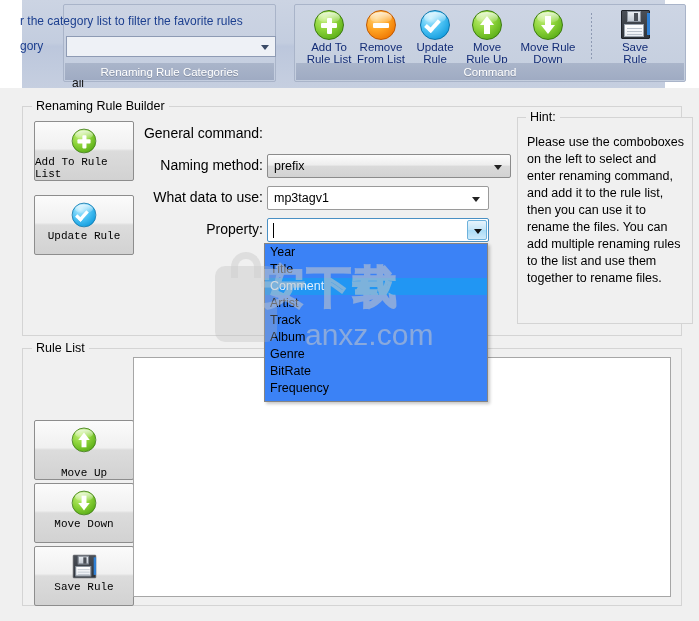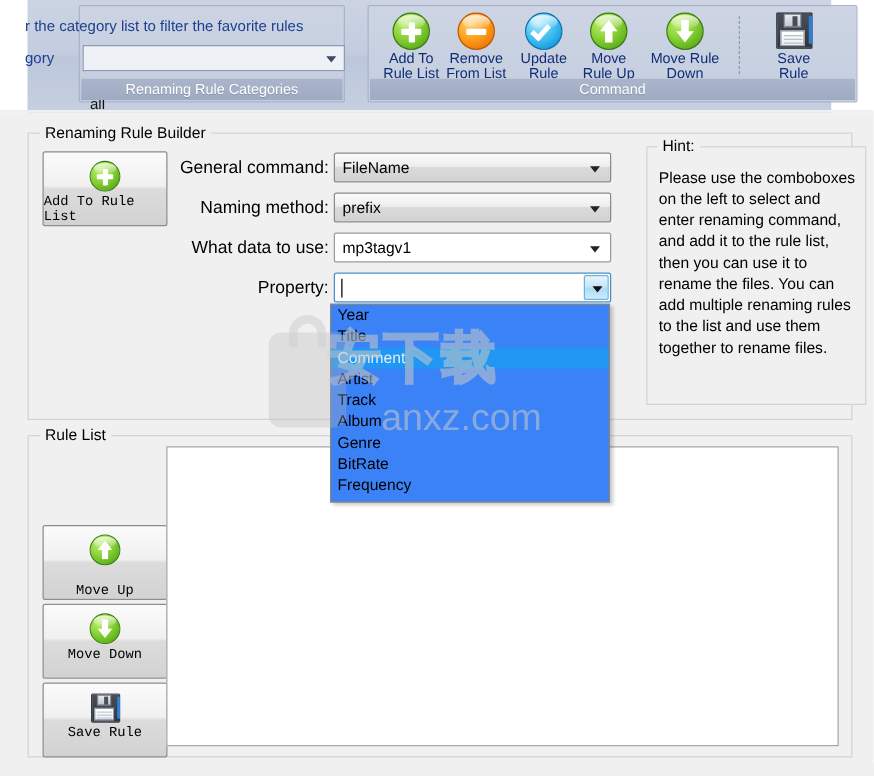--- a/index.html
+++ b/index.html
@@ -365,33 +365,37 @@
       <div class="sidebtn" style="left:11px; top:14px;">
         <div class="ic">
           <div class="ic-circle ic-green"></div>
             <div class="ic-gloss"></div>
           <div class="plus-h"></div>
             <div class="plus-v"></div>
         </div>
         <div class="slbl">Add To Rule List</div>
       </div>
 
+      <div class="sidebtn" style="left:11px; top:88px;">
+        <div class="ic">
+          <div class="ic-circle ic-blue"></div>
+            <div class="ic-gloss"></div>
+          <div class="check"></div>
+        </div>
+        <div class="slbl">Update Rule</div>
+      </div>
 
       <div class="frow" style="left:120px; top:15px; width:120px;">
         <div class="flabel">General command:</div>
       </div>
-      <div class="combo grey" style="left:244px; top:15px; width:222px;">
-        <span class="cval">FileName</span>
-        <span class="cbtn-arrow"></span>
-      </div>
 
       <div class="frow" style="left:120px; top:47px; width:120px;">
         <div class="flabel">Naming method:</div>
       </div>
-      <div class="combo grey" style="left:244px; top:47px; width:222px;">
+      <div class="combo grey" style="left:244px; top:47px; width:244px;">
         <span class="cval">prefix</span>
         <span class="cbtn-arrow"></span>
       </div>
 
       <div class="frow" style="left:110px; top:79px; width:130px;">
         <div class="flabel">What data to use:</div>
       </div>
       <div class="combo white" style="left:244px; top:79px; width:222px;">
         <span class="cval">mp3tagv1</span>
         <span class="cbtn-arrow"></span>

